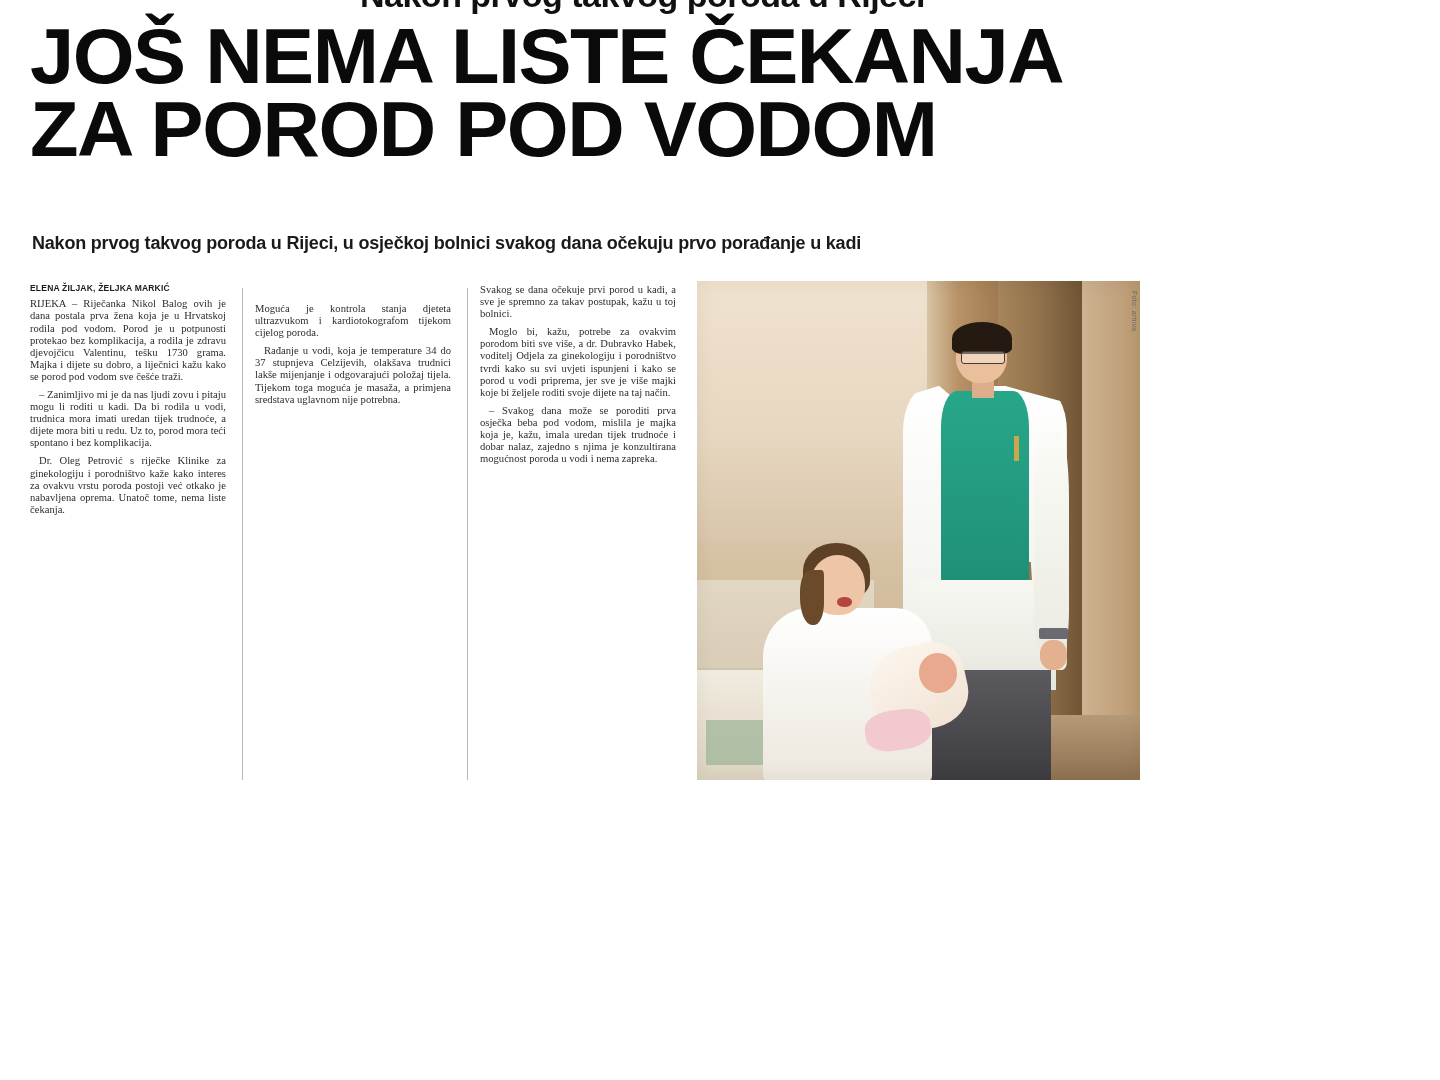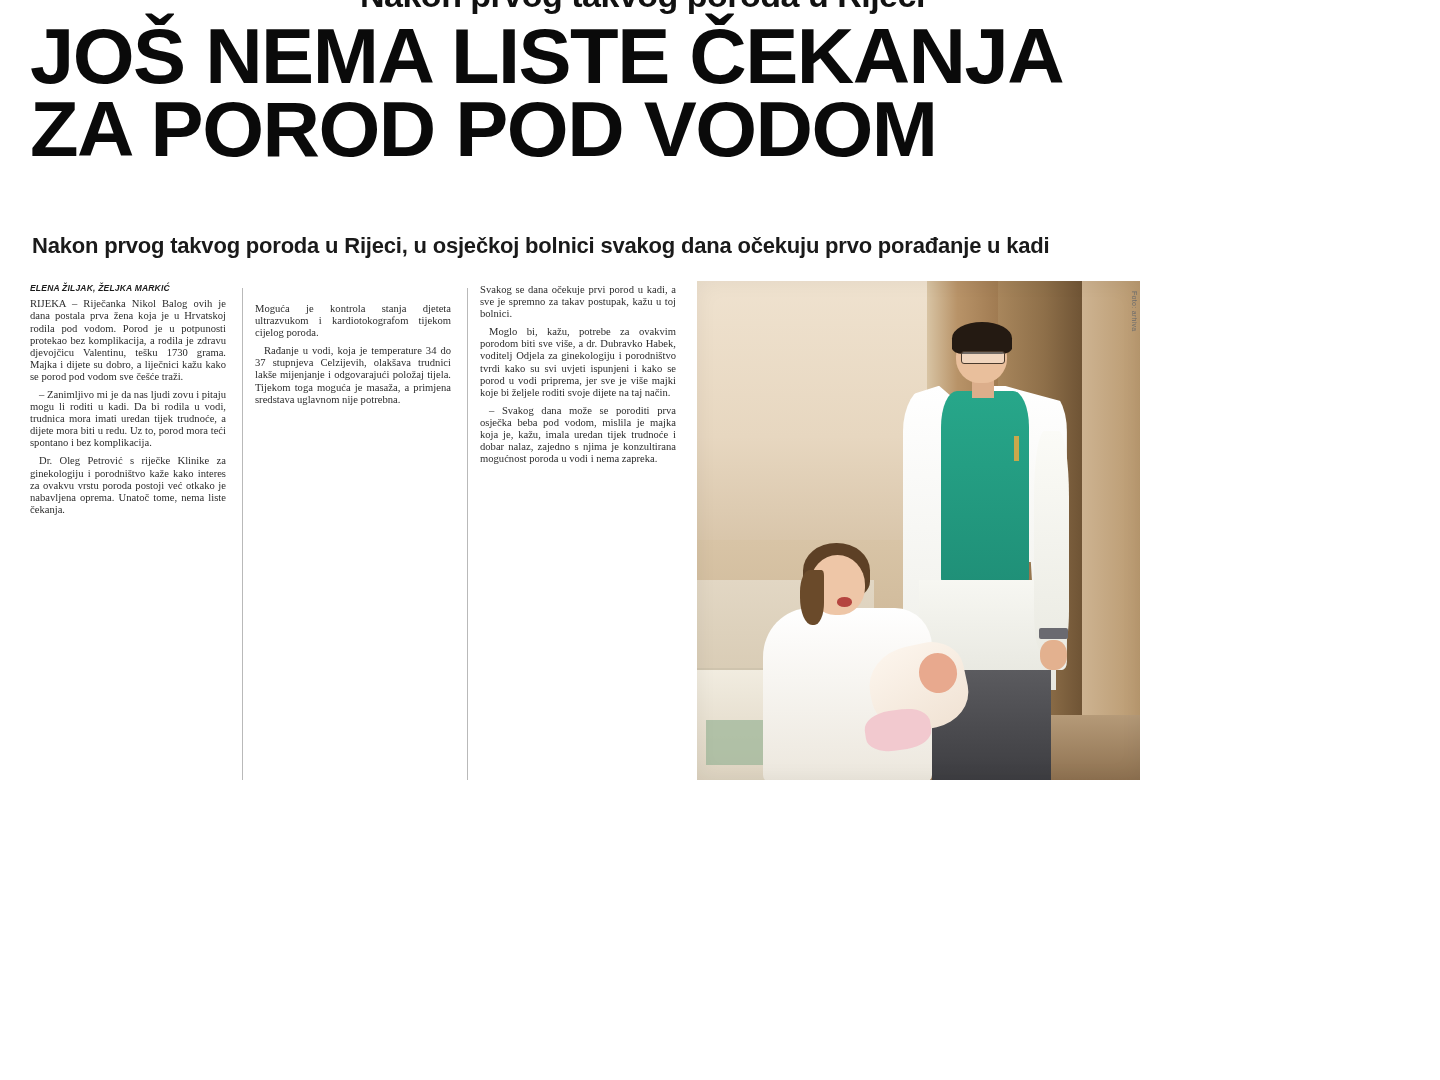--- a/index.html
+++ b/index.html
@@ -63,21 +63,21 @@
   }
 
   
   .subhead {
     position: absolute;
     left: 32px;
     top: 233px;
     width: 1110px;
     font-family: "Liberation Sans", sans-serif;
     font-weight: bold;
-    font-size: 22px;
+    font-size: 18px;
     letter-spacing: -0.2px;
     color: #1a1a1a;
     white-space: nowrap;
   }
 
   
   .body-area {
     position: absolute;
     left: 30px;
     top: 284px;
@@ -107,21 +107,20 @@
 
   .byline {
     font-family: "Liberation Sans", sans-serif;
     font-weight: bold;
     font-size: 8.5px;
     letter-spacing: 0.2px;
     color: #1b1b1b;
     margin: 0 0 5px 0;
     line-height: 1.1;
     filter: blur(0.35px);
-    font-style: italic;
   }
 
   .para {
     font-family: "Liberation Serif", serif;
     font-size: 10.6px;
     line-height: 12.1px;
     text-align: justify;
     color: #2b2b2b;
     margin: 0 0 6px 0;
     -webkit-hyphens: auto;

